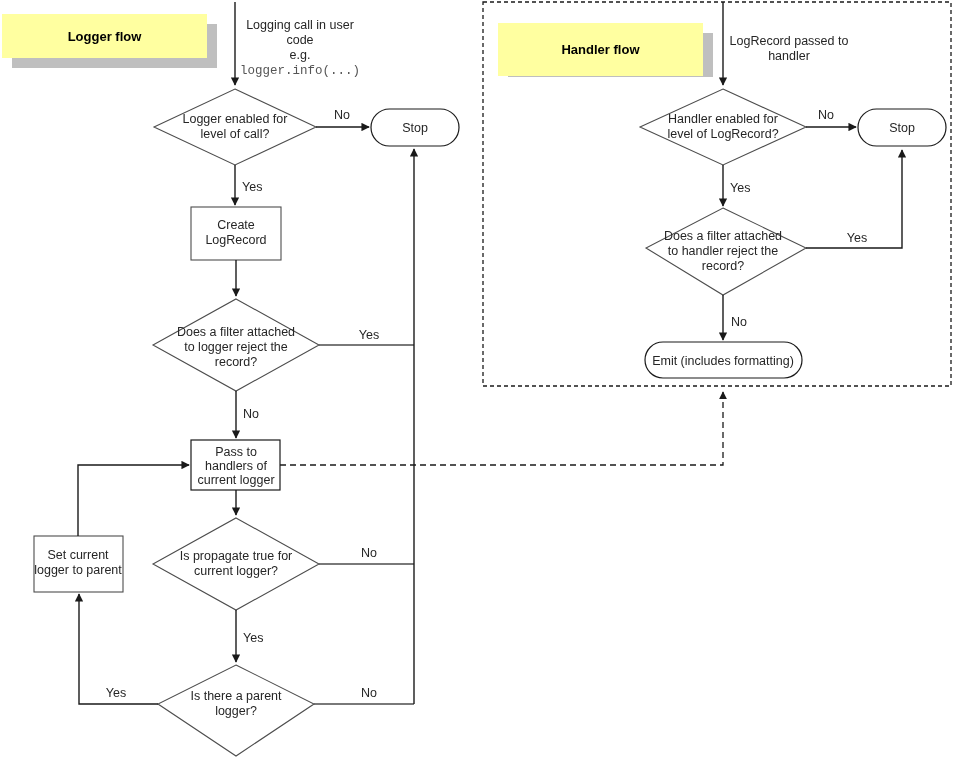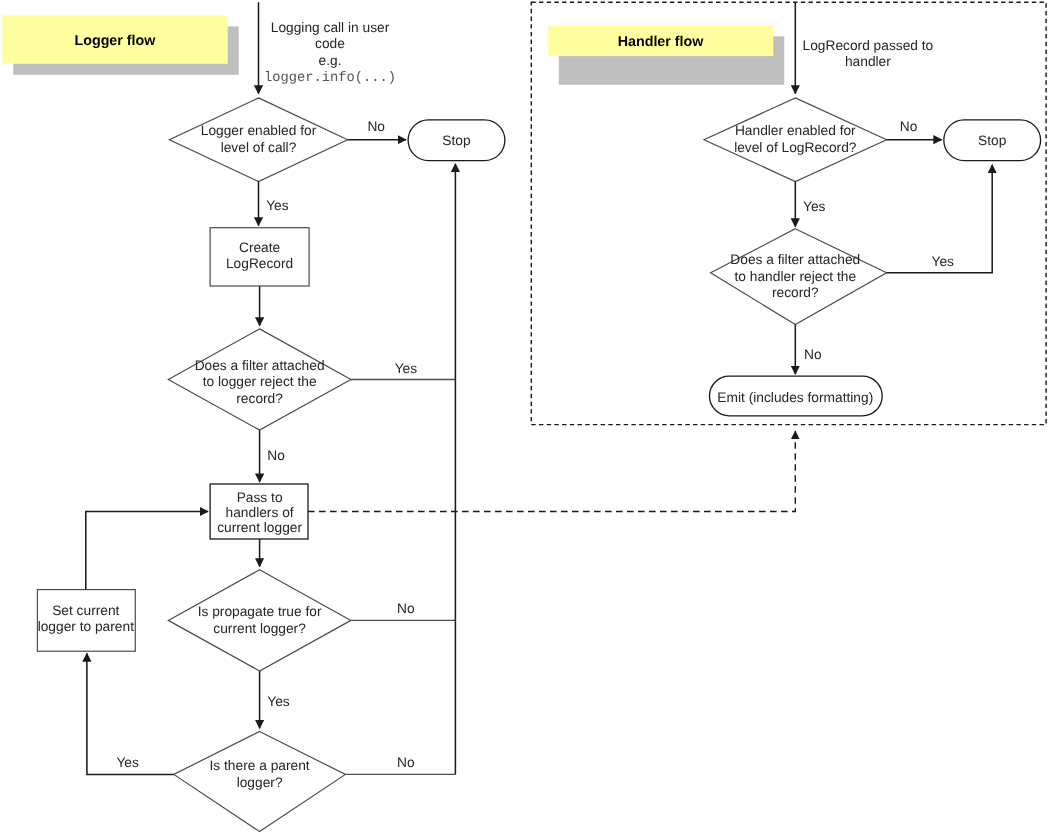--- a/index.html
+++ b/index.html
@@ -94,21 +94,21 @@
 <body>
 
 <div id="canvas">
 
   <div class="legend-shadow" style="left:12px; top:24px; width:205px; height:44px;"></div>
   <div class="legend-card" style="left:2px; top:14px; width:205px; height:44px;">
     <span class="legend" style="position:static;">Logger flow</span>
   </div>
 
   <div class="legend-shadow" style="left:508px; top:33px; width:205px; height:44px;"></div>
-  <div class="legend-card" style="left:498px; top:23px; width:205px; height:28px;align-items:center;">
+  <div class="legend-card" style="left:498px; top:23px; width:205px; height:53px;align-items:center;">
     <span class="legend" style="position:static;">Handler flow</span>
   </div>
 
   <svg class="flow" viewBox="0 0 955 758">
     <defs>
       <marker id="arrow" viewBox="0 0 10 10" refX="9" refY="5" markerWidth="6" markerHeight="6" orient="auto-start-reverse">
         <path d="M 0 0 L 10 5 L 0 10 z" fill="#1a1a1a"></path>
       </marker>
       <marker id="arrowd" viewBox="0 0 10 10" refX="9" refY="5" markerWidth="6" markerHeight="6" orient="auto-start-reverse">
         <path d="M 0 0 L 10 5 L 0 10 z" fill="#1a1a1a"></path>

